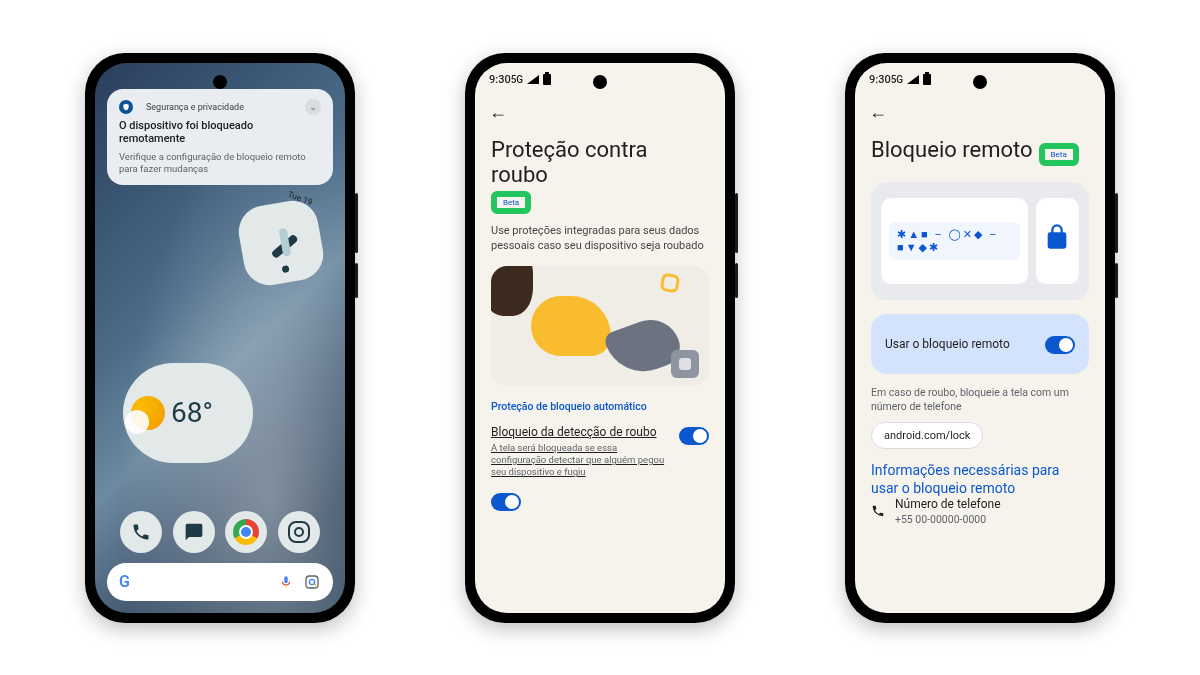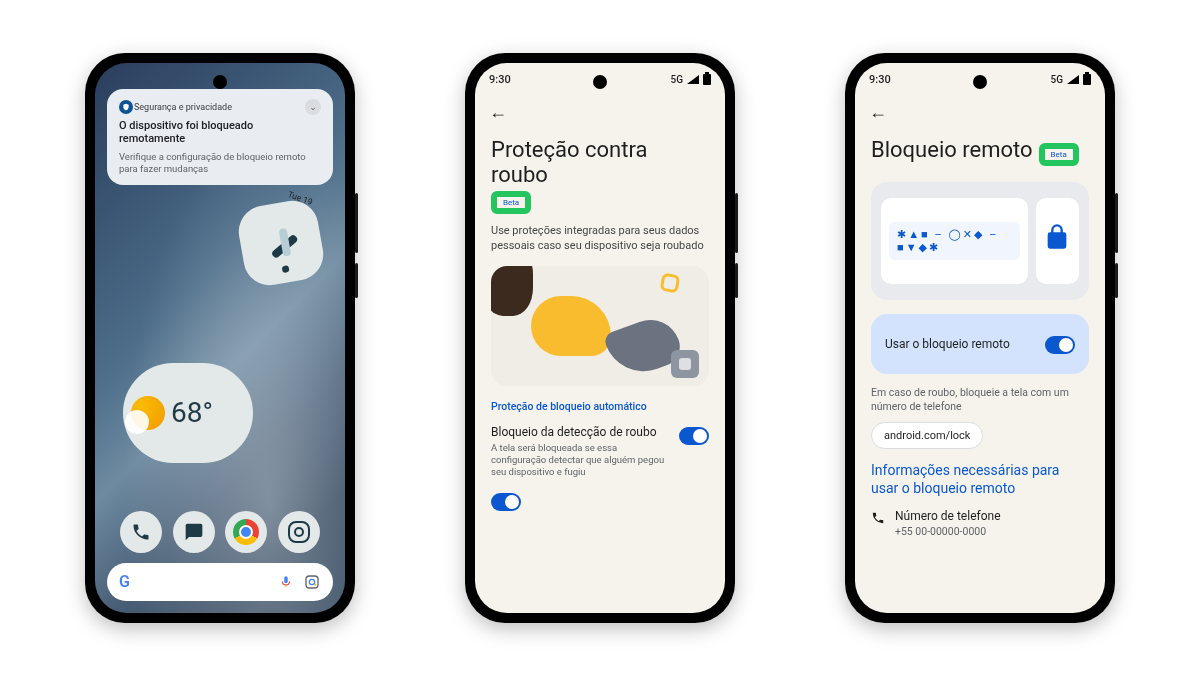--- a/index.html
+++ b/index.html
@@ -55,21 +55,21 @@
   .p1 .screen {
     background:
       radial-gradient(ellipse at 70% 80%, rgba(255,255,255,0.35), transparent 60%),
       linear-gradient(135deg, #2a3e5c 0%, #3a5573 20%, #4d6d89 40%, #6d8aa0 55%, #4a6078 70%, #2e445b 85%);
   }
   .notif {
     position: absolute; top: 26px; left: 12px; right: 12px;
     background: #e9ecf0; border-radius: 16px; padding: 10px 12px;
     display: flex; flex-direction: column;
   }
-  .notif-row { display: flex; align-items: center; gap: 1px; }
+  .notif-row { display: flex; align-items: center; gap: 13px; }
   .notif-icon {
     width: 14px; height: 14px; border-radius: 50%;
     background: #0b5394; display: flex; align-items: center; justify-content: center;
   }
   .notif-cat { font-size: 9px; color: #3c4043; flex: 1; }
   .notif-chev {
     width: 16px; height: 16px; border-radius: 50%; background: #dadce0;
     display: flex; align-items: center; justify-content: center; color: #5f6368; font-size: 9px;
   }
   .notif-title { font-size: 11px; font-weight: 500; color: #202124; margin-top: 4px; }
@@ -139,21 +139,21 @@
     padding:0 12px;gap:8px;
   }
   .g-logo { font-size:16px;font-weight:600;color:#4285f4; }
   .searchbar .spacer{flex:1;}
   .mic-icon,.lens-icon{width:18px;height:18px;display:flex;align-items:center;justify-content:center;}
 
   
   .settings-screen { background:#f6f3ed; color:#1f1f1f; }
   .statusbar {
     position:absolute;top:10px;left:14px;right:14px;
-    display:flex;justify-content:space-between;align-items:center;
+    display:flex;align-items:center;
     font-size:11px;font-weight:500;z-index:40;
   }
   .status-icons{display:flex;gap:4px;align-items:center;font-size:10px;}
   .sig{width:0;height:0;border-style:solid;border-width:0 0 9px 12px;border-color:transparent transparent #000 transparent;}
   .batt{width:8px;height:11px;background:#000;border-radius:1px;position:relative;}
   .batt::before{content:'';position:absolute;top:-2px;left:2px;width:4px;height:2px;background:#000;}
 
   .back-arrow{position:absolute;top:38px;left:14px;font-size:18px;cursor:pointer;}
   .page-body{ position:absolute;top:74px;left:16px;right:16px;bottom:0;overflow:hidden; }
   .page-title{ font-size:22px;font-weight:400;line-height:1.15; }
@@ -168,21 +168,21 @@
     background:#f0ede6;position:relative;
   }
   .ill-shape1{position:absolute;top:-20px;left:-8px;width:50px;height:70px;background:#3c2a1e;border-radius:40%;}
   .ill-shape2{position:absolute;top:30px;left:40px;width:80px;height:60px;background:#f9bc2f;border-radius:30px 40px 20px 30px;}
   .ill-deco{position:absolute;top:8px;right:30px;width:18px;height:18px;border:3px solid #f9bc2f;border-radius:6px;transform:rotate(10deg);}
   .ill-hand{position:absolute;bottom:14px;right:30px;width:70px;height:50px;background:#6b7280;border-radius:10px 30px 20px 40px;transform:rotate(-20deg);}
   .ill-phone{position:absolute;bottom:8px;right:10px;width:28px;height:28px;background:#8d95a0;border-radius:6px;display:flex;align-items:center;justify-content:center;}
   .ill-lock{width:12px;height:12px;background:rgba(255,255,255,0.7);border-radius:3px;}
 
   .section-label{font-size:10.5px;color:#0b57d0;font-weight:500;margin-top:14px;}
-  .setting-row{display:flex;align-items:flex-start;gap:8px;margin-top:12px;}
+  .setting-row{display:flex;align-items:flex-start;gap:8px;margin-top:12px;text-decoration:underline;}
   .setting-text{flex:1;}
   .setting-title{font-size:12px;color:#1f1f1f;font-weight:400;}
   .setting-desc{font-size:9.5px;color:#5f6368;line-height:1.3;margin-top:3px;}
   .toggle{
     width:30px;height:18px;background:#0b57d0;border-radius:9px;position:relative;flex-shrink:0;margin-top:2px;cursor:pointer;
   }
   .toggle::after{content:'';position:absolute;right:2px;top:2px;width:14px;height:14px;background:#fff;border-radius:50%;}
 
   
   .lock-card{
@@ -199,21 +199,21 @@
     display:flex;align-items:center;justify-content:space-between;
   }
   .use-lock-label{font-size:12px;color:#1f1f1f;}
 
   .help-text{font-size:10.5px;color:#5f6368;margin-top:12px;line-height:1.35;}
   .url-pill{
     display:inline-block;margin-top:8px;padding:6px 12px;border-radius:16px;
     background:#fff;border:1px solid #dadce0;font-size:11px;color:#1f1f1f;
   }
   .info-label{font-size:14px;color:#0b57d0;margin-top:12px;line-height:1.3;}
-  .phone-num-row{display:flex;gap:10px;align-items:flex-start;margin-top:12px;}
+  .phone-num-row{display:flex;gap:10px;align-items:center;}
   .ph-icon{font-size:14px;color:#1f1f1f;margin-top:2px;}
   .ph-title{font-size:12px;}
   .ph-val{font-size:10.5px;color:#5f6368;margin-top:2px;}
 </style>
 </head>
 <body>
 
 <div class="phone p1">
   <div class="side-btn b1"></div>
   <div class="side-btn b2"></div>

